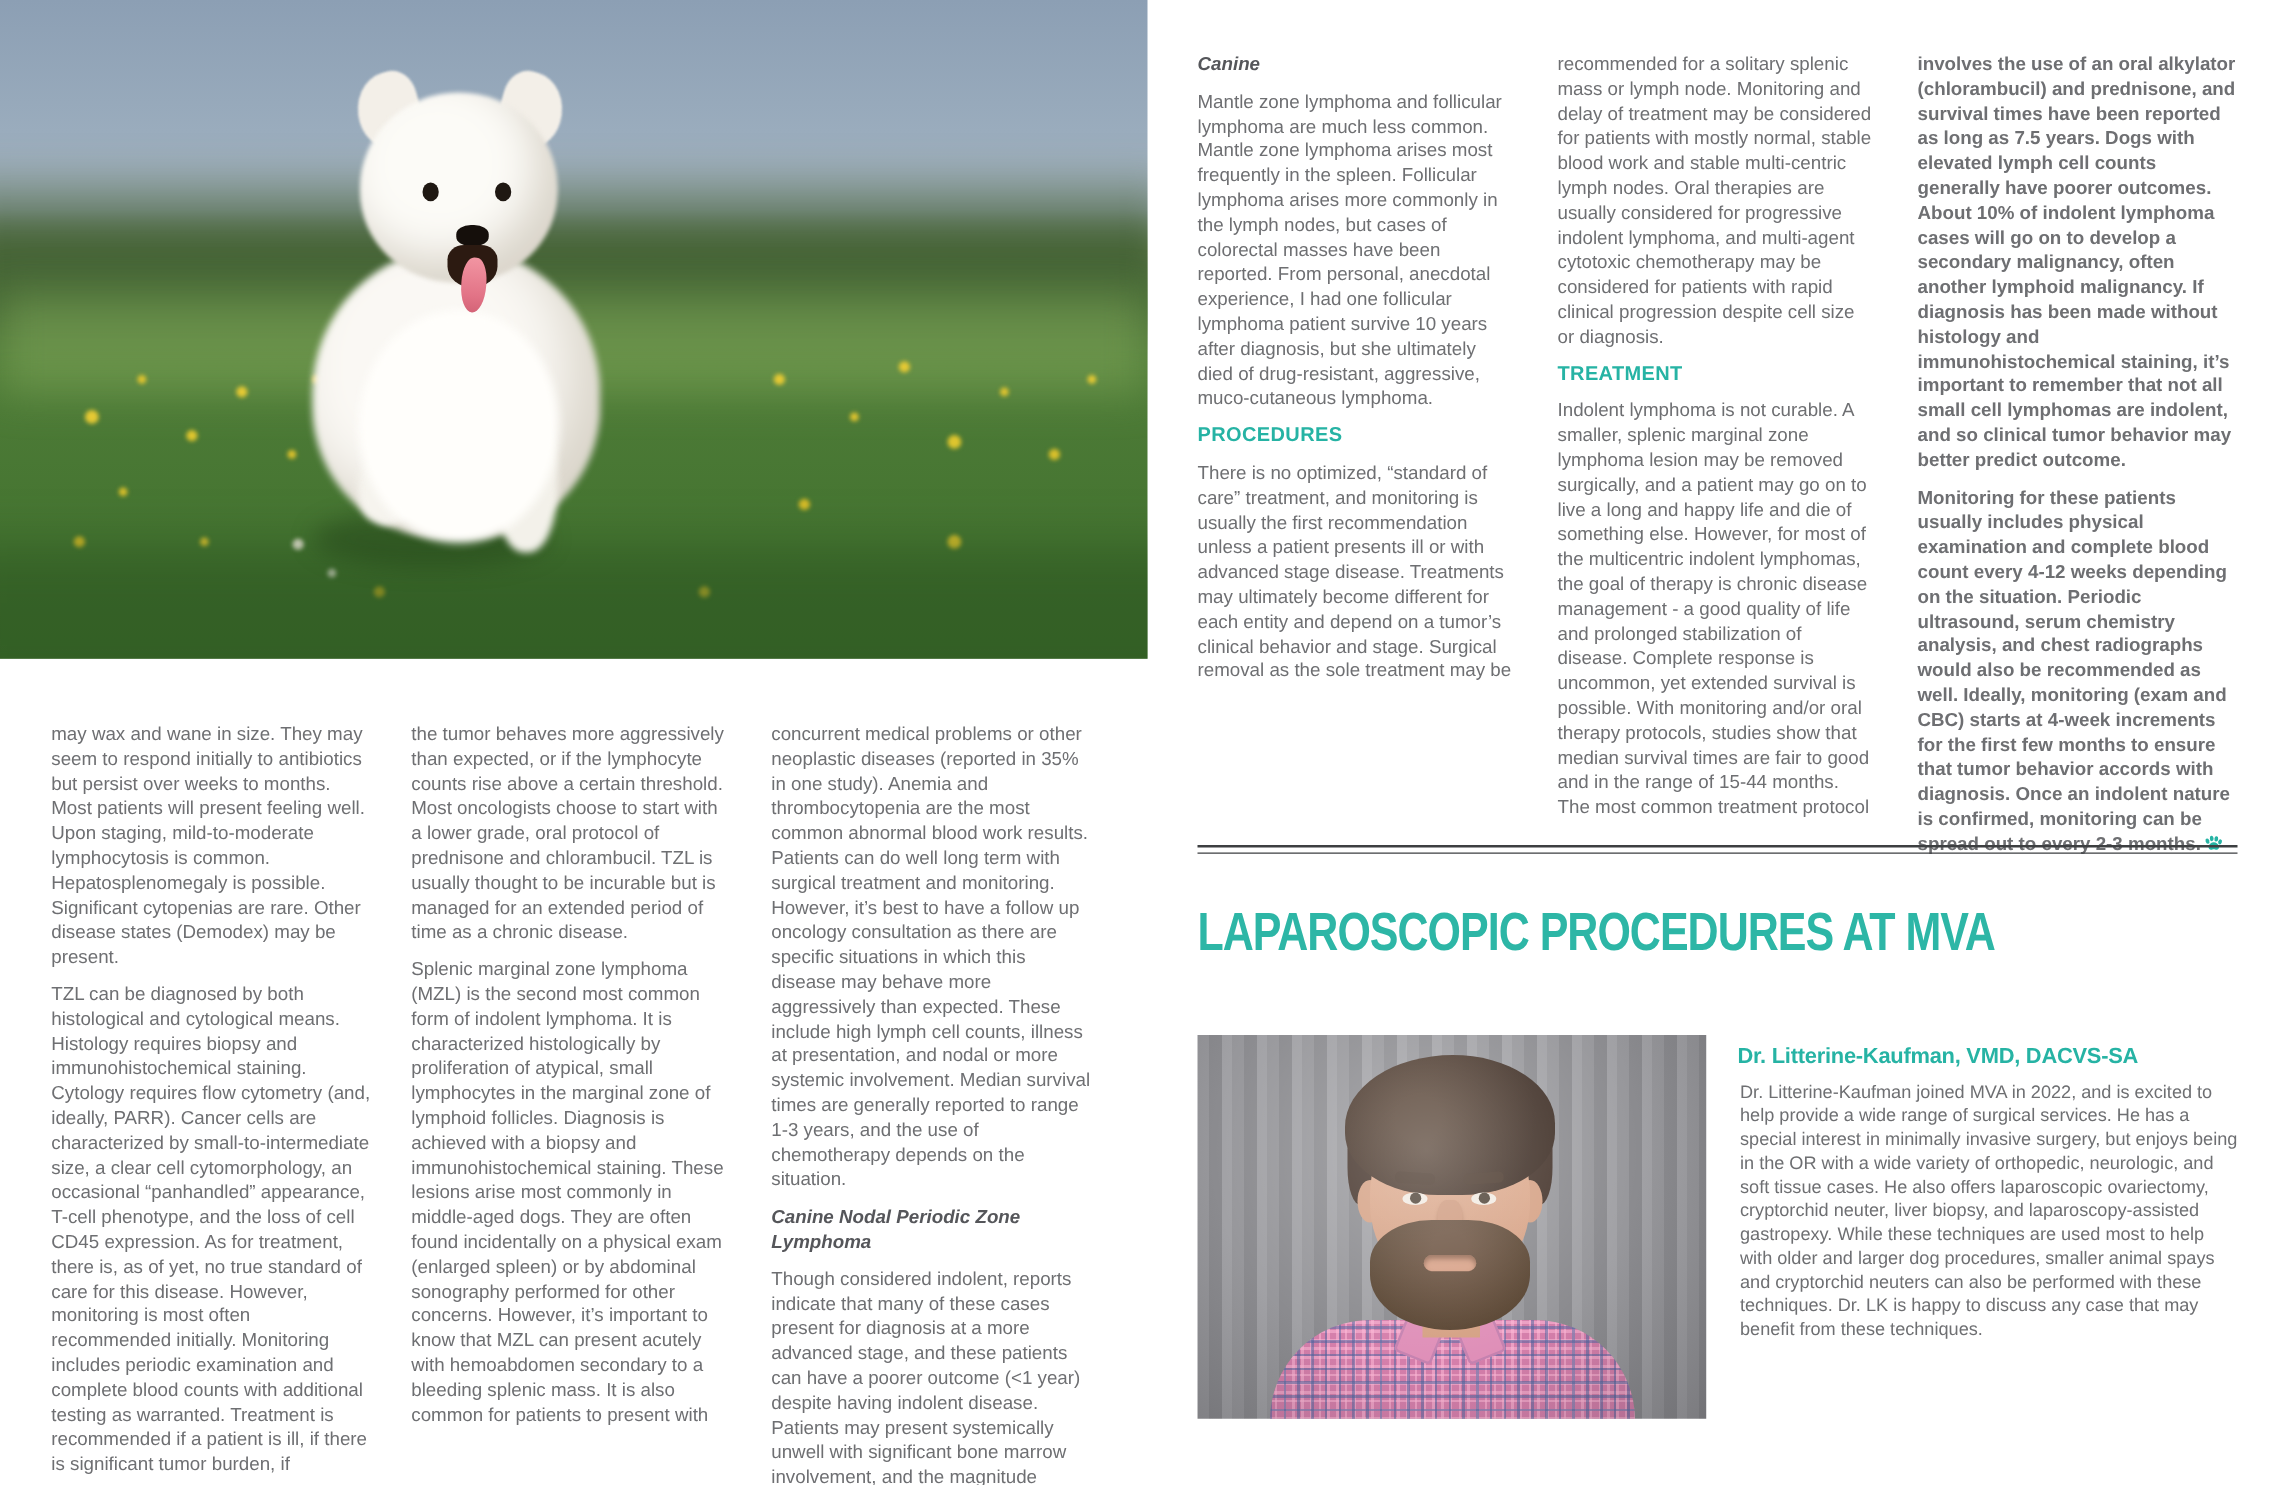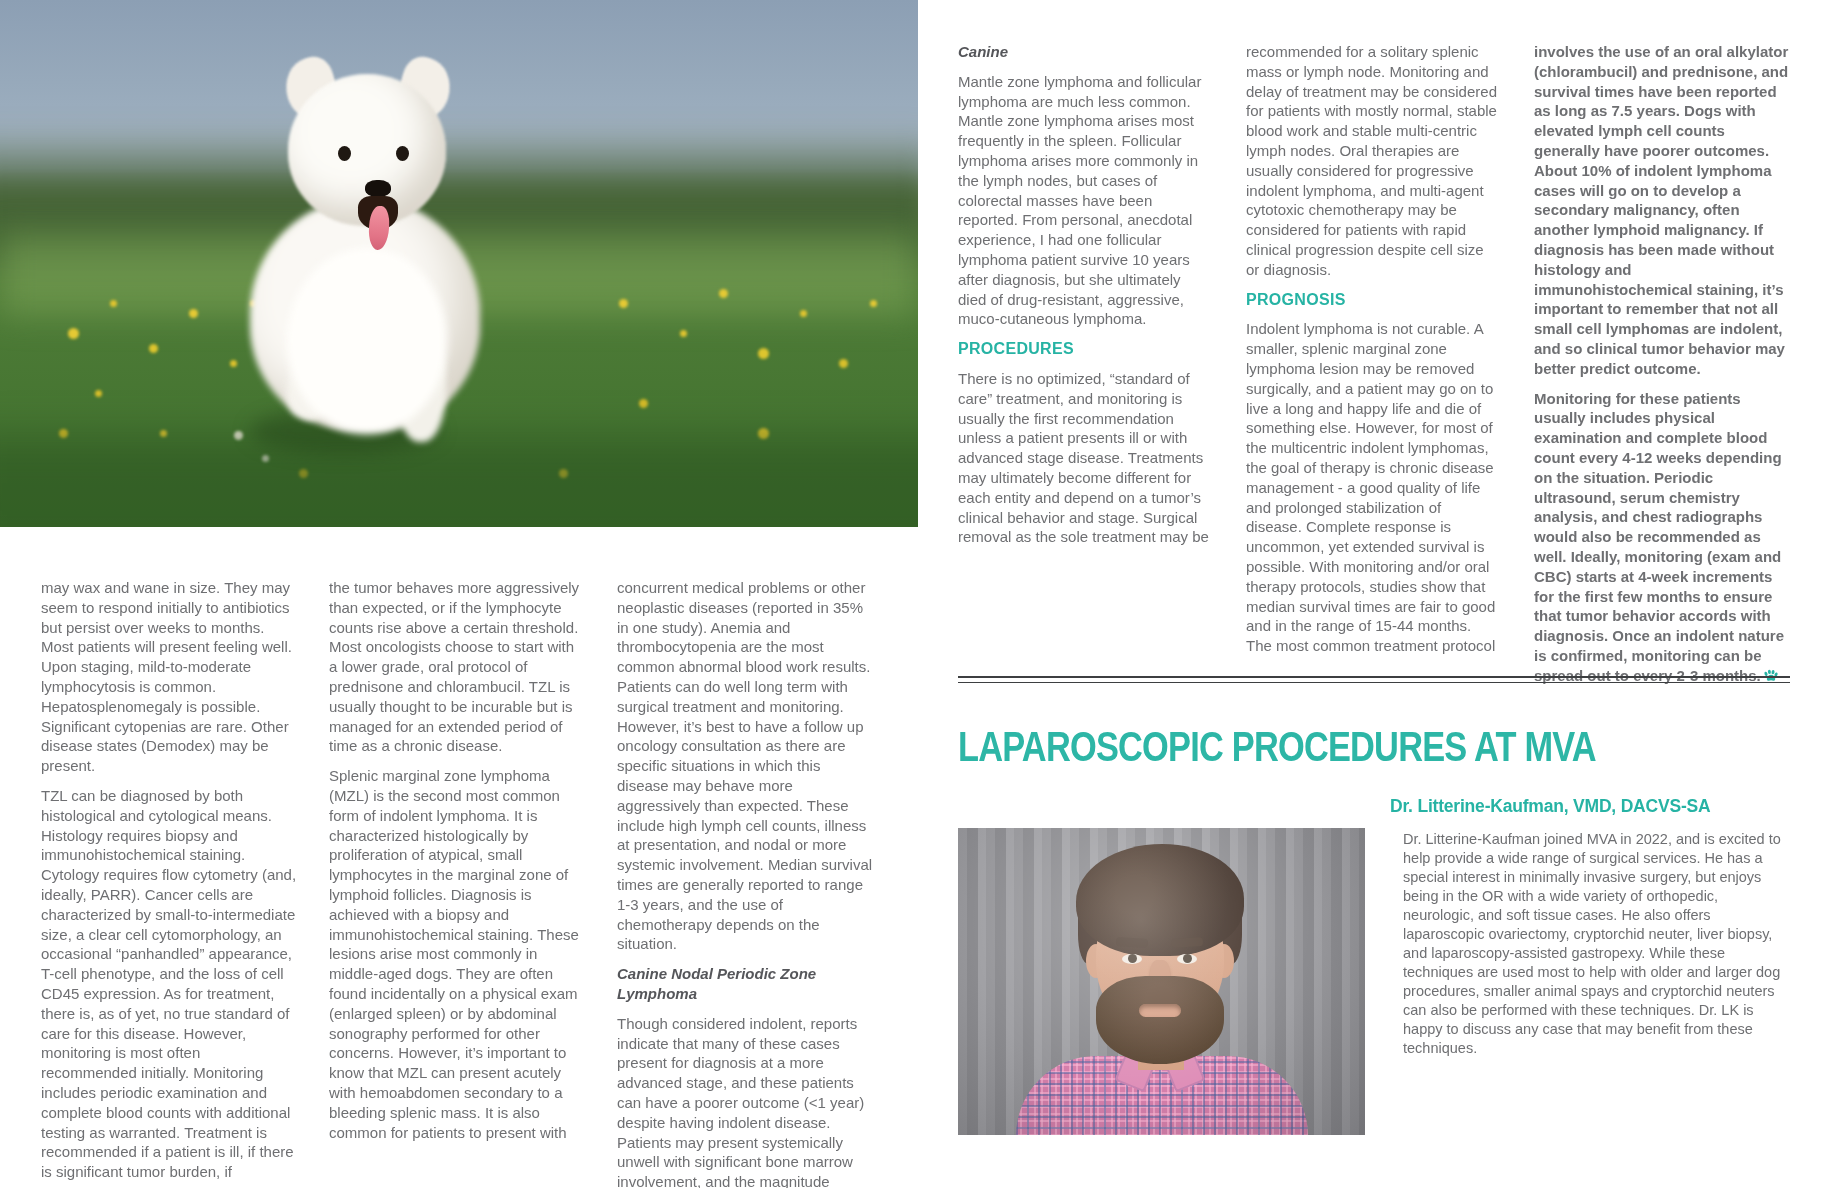--- a/index.html
+++ b/index.html
@@ -15,23 +15,23 @@
   .lcol3{left:617px;top:578px;}
   .rcol1{left:958px;top:42px;width:252px;}
   .rcol2{left:1246px;top:42px;width:252px;}
   .rcol3{left:1534px;top:42px;width:256px;font-weight:bold;}
   .paw{color:#26b3a4;display:inline-block;vertical-align:-2px;margin-left:2px;}
   
   .rule{position:absolute;left:958px;top:676px;width:832px;height:4px;
         border-top:2px solid #3d3f41;border-bottom:1px solid #3d3f41;}
   .feature-title{position:absolute;left:958px;top:722px;color:#2db6a6;font-weight:bold;
         font-size:43px;letter-spacing:-1px;transform:scaleX(.8);transform-origin:left top;white-space:nowrap;}
-  .doctor-block{position:absolute;left:1390px;top:796px;width:404px;}
+  .doctor-block{position:absolute;left:1390px;top:834px;width:404px;}
   .doctor-head{color:#26b3a4;font-weight:bold;font-size:17.5px;margin:0 0 10px 0;letter-spacing:-.2px;}
-  .doctor-bio{color:#6e6f72;font-size:14.5px;line-height:19px;margin:13px;}
+  .doctor-bio{color:#6e6f72;font-size:14.5px;line-height:19px;margin:2px;}
   
   .dog-photo{position:absolute;left:0;top:0;width:918px;height:527px;overflow:hidden;
      background:linear-gradient(180deg,#8c9fb4 0%,#9aacbd 20%,#a7b4bd 32%,#8aa070 38%,#567f3d 46%,#4c7a36 62%,#3e6f2c 100%);}
   .treeline{position:absolute;left:-30px;top:130px;width:105%;height:140px;
      background:linear-gradient(180deg,rgba(70,100,55,0) 0,rgba(56,86,44,.85) 45%,rgba(74,110,56,.9) 100%);
      filter:blur(14px);}
   .grass-glow{position:absolute;left:0;top:235px;width:100%;height:80px;background:rgba(130,170,90,.5);filter:blur(16px);}
   .grass-dark{position:absolute;left:-40px;bottom:-30px;width:110%;height:120px;background:rgba(40,80,30,.5);filter:blur(20px);}
   .flower-dots{position:absolute;left:0;top:0;width:7px;height:7px;border-radius:50%;background:transparent;filter:blur(1.6px);
      box-shadow:70px 330px 0 2px #e5c934,110px 300px 0 0 #e0c42f,150px 345px 0 1px #dec52e,95px 390px 0 0 #d8bf2b,
@@ -148,21 +148,21 @@
 
   <div class="col rcol1">
     <p class="subhead">Canine</p>
     <p>Mantle zone lymphoma and follicular lymphoma are much less common. Mantle zone lymphoma arises most frequently in the spleen. Follicular lymphoma arises more commonly in the lymph nodes, but cases of colorectal masses have been reported. From personal, anecdotal experience, I had one follicular lymphoma patient survive 10 years after diagnosis, but she ultimately died of drug-resistant, aggressive, muco-cutaneous lymphoma.</p>
     <p class="tealhead">PROCEDURES</p>
     <p>There is no optimized, “standard of care” treatment, and monitoring is usually the first recommendation unless a patient presents ill or with advanced stage disease. Treatments may ultimately become different for each entity and depend on a tumor’s clinical behavior and stage. Surgical removal as the sole treatment may be</p>
   </div>
 
   <div class="col rcol2">
     <p>recommended for a solitary splenic mass or lymph node. Monitoring and delay of treatment may be considered for patients with mostly normal, stable blood work and stable multi-centric lymph nodes. Oral therapies are usually considered for progressive indolent lymphoma, and multi-agent cytotoxic chemotherapy may be considered for patients with rapid clinical progression despite cell size or diagnosis.</p>
-    <p class="tealhead">PROGNOSIS</p>
+    <p class="tealhead">TREATMENT</p>
     <p>Indolent lymphoma is not curable. A smaller, splenic marginal zone lymphoma lesion may be removed surgically, and a patient may go on to live a long and happy life and die of something else. However, for most of the multicentric indolent lymphomas, the goal of therapy is chronic disease management - a good quality of life and prolonged stabilization of disease. Complete response is uncommon, yet extended survival is possible. With monitoring and/or oral therapy protocols, studies show that median survival times are fair to good and in the range of 15-44 months. The most common treatment protocol</p>
   </div>
 
   <div class="col rcol3">
     <p>involves the use of an oral alkylator (chlorambucil) and prednisone, and survival times have been reported as long as 7.5 years. Dogs with elevated lymph cell counts generally have poorer outcomes. About 10% of indolent lymphoma cases will go on to develop a secondary malignancy, often another lymphoid malignancy. If diagnosis has been made without histology and immunohistochemical staining, it’s important to remember that not all small cell lymphomas are indolent, and so clinical tumor behavior may better predict outcome.</p>
     <p><span>Monitoring for these patients usually includes physical examination and complete blood count every 4-12 weeks depending on the situation. Periodic ultrasound, serum chemistry analysis, and chest radiographs would also be recommended as well. Ideally, monitoring (exam and CBC) starts at 4-week increments for the first few months to ensure that tumor behavior accords with diagnosis. Once an indolent nature is confirmed, monitoring can be spread out to every 2-3 months.</span><span class="paw"><svg width="15" height="14" viewBox="0 0 20 18" aria-hidden="true">
             <ellipse cx="4" cy="6.2" rx="2" ry="2.9" fill="currentColor" transform="rotate(-18 4 6.2)"></ellipse>
             <ellipse cx="8.5" cy="3.4" rx="2" ry="2.9" fill="currentColor" transform="rotate(-6 8.5 3.4)"></ellipse>
             <ellipse cx="13.4" cy="3.8" rx="2" ry="2.9" fill="currentColor" transform="rotate(8 13.4 3.8)"></ellipse>
             <ellipse cx="17.4" cy="7" rx="1.9" ry="2.7" fill="currentColor" transform="rotate(20 17.4 7)"></ellipse>

